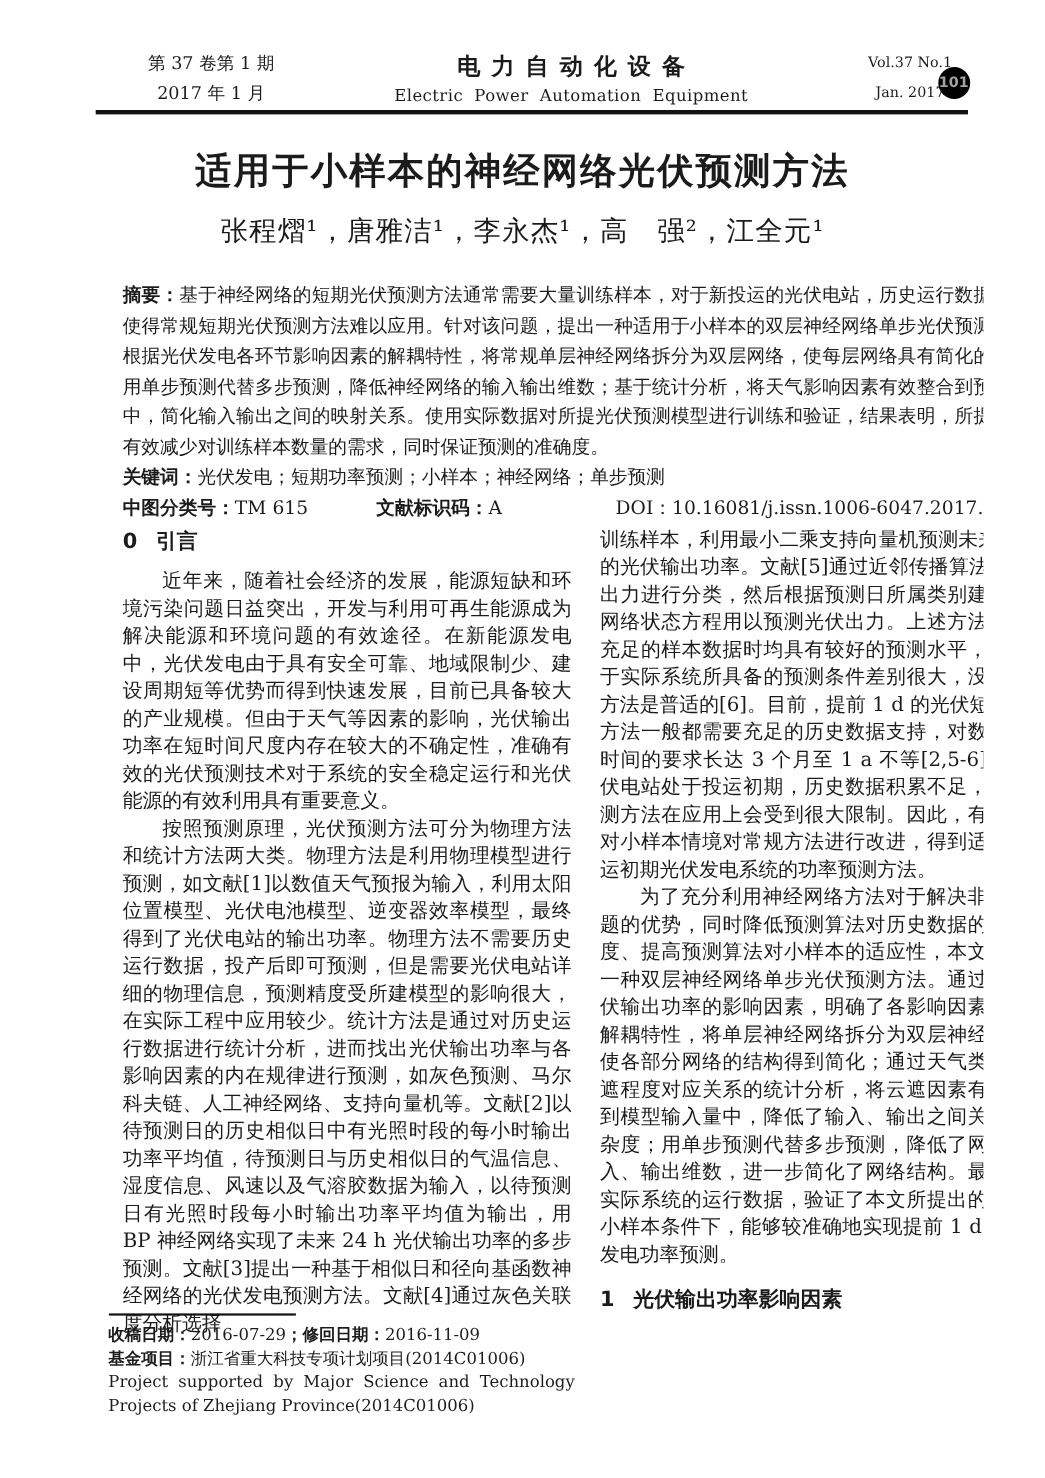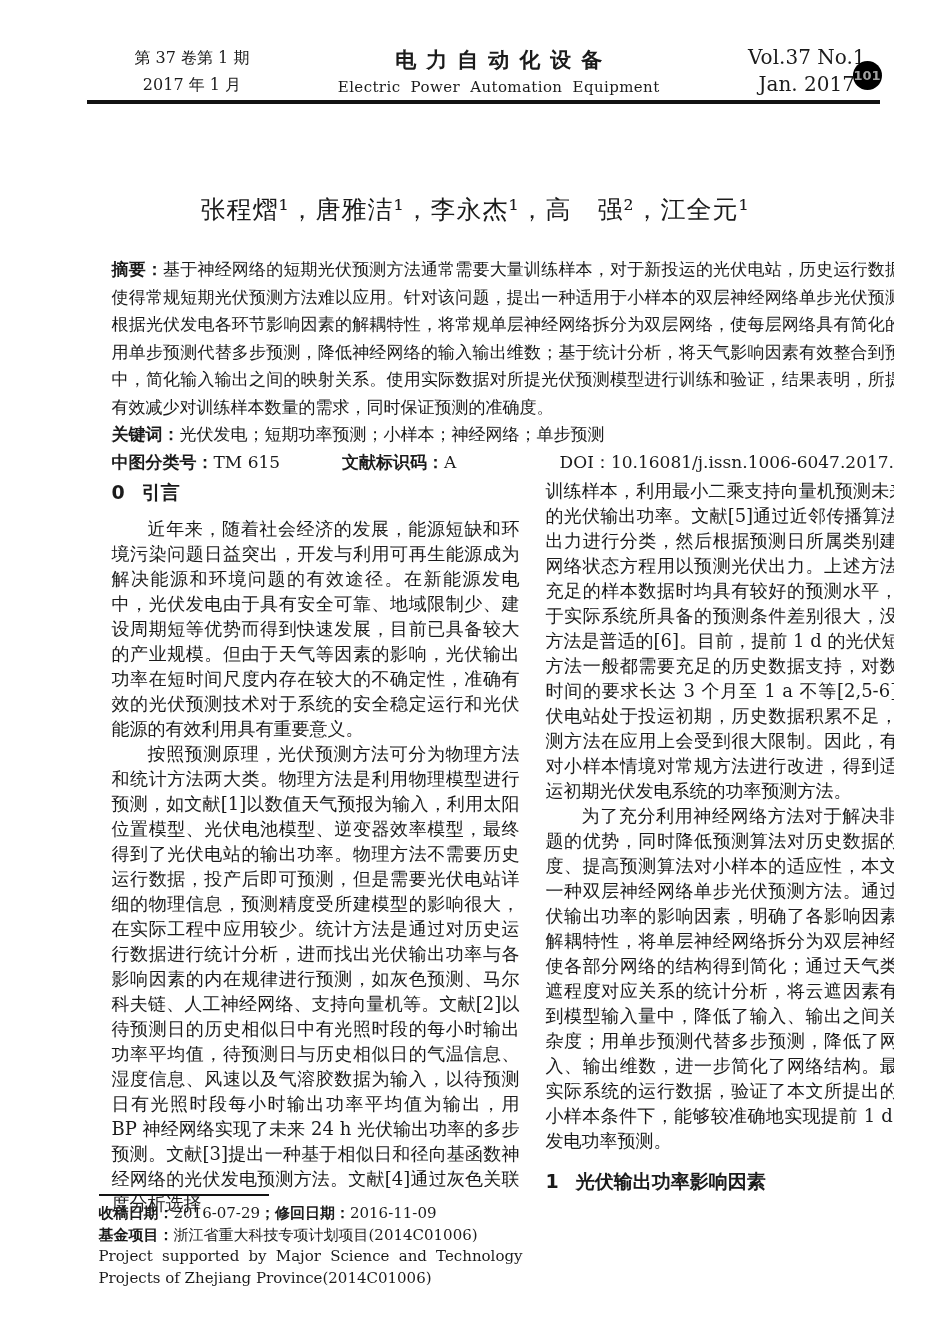--- a/index.html
+++ b/index.html
@@ -9,21 +9,21 @@
     background:#ffffff; color:#1b1b1b; overflow:hidden;
     font-family:"DejaVu Serif","Liberation Serif",serif;
   }
 
   
   .header {
     position:absolute; top:44px; left:30px; width:793px;
     display:flex; justify-content:space-between; align-items:center;
   }
   .h-left  { margin-left:48px;  text-align:center; font-size:16px; line-height:27px; }
-  .h-right { margin-right:14px; text-align:center; font-size:20px; line-height:27px; }
+  .h-right { margin-right:14px; text-align:center; font-size:13px; line-height:27px; }
   .h-center { text-align:center; }
   .j-cn {
     font-family:"DejaVu Sans","Liberation Sans",sans-serif;
     font-weight:bold; font-size:21px; letter-spacing:10px; padding-left:10px;
   }
   .j-en { font-size:15px; margin-top:4px; word-spacing:5px; letter-spacing:0.4px; }
   .header-rule { position:absolute; left:30px; top:100px; width:793px; height:4px; background:#121212; }
   .page-badge {
     position:absolute; left:796px; top:61px; width:29px; height:29px;
     border-radius:50%; background:#000; color:#a3a3a3;
@@ -82,20 +82,21 @@
       <div class="j-en">Electric Power Automation Equipment</div>
     </div>
     <div class="h-right">
       <div>Vol.37 No.1</div>
       <div>Jan. 2017</div>
     </div>
   </div>
   <div class="page-badge">101</div>
   <div class="header-rule"></div>
 
+  <h1 class="paper-title">适用于小样本的神经网络光伏预测方法</h1>
   <div class="authors">张程熠¹，唐雅洁¹，李永杰¹，高　强²，江全元¹</div>
 
   <div class="front-matter">
     <p class="abstract"><span class="fm-label">摘要：</span><span>基于神经网络的短期光伏预测方法通常需要大量训练样本，对于新投运的光伏电站，历史运行数据的不足使得常规短期光伏预测方法难以应用。针对该问题，提出一种适用于小样本的双层神经网络单步光伏预测方法。根据光伏发电各环节影响因素的解耦特性，将常规单层神经网络拆分为双层网络，使每层网络具有简化的结构；用单步预测代替多步预测，降低神经网络的输入输出维数；基于统计分析，将天气影响因素有效整合到预测模型中，简化输入输出之间的映射关系。使用实际数据对所提光伏预测模型进行训练和验证，结果表明，所提方法可有效减少对训练样本数量的需求，同时保证预测的准确度。</span></p>
     <p class="keywords"><span class="fm-label">关键词：</span><span>光伏发电；短期功率预测；小样本；神经网络；单步预测</span></p>
     <div class="meta-row">
       <span class="m1"><span class="fm-label">中图分类号：</span><span>TM 615</span></span>
       <span class="m2"><span class="fm-label">文献标识码：</span><span>A</span></span>
       <span class="m3"><span>DOI：</span><span>10.16081/j.issn.1006-6047.2017.01.016</span></span>
     </div>

